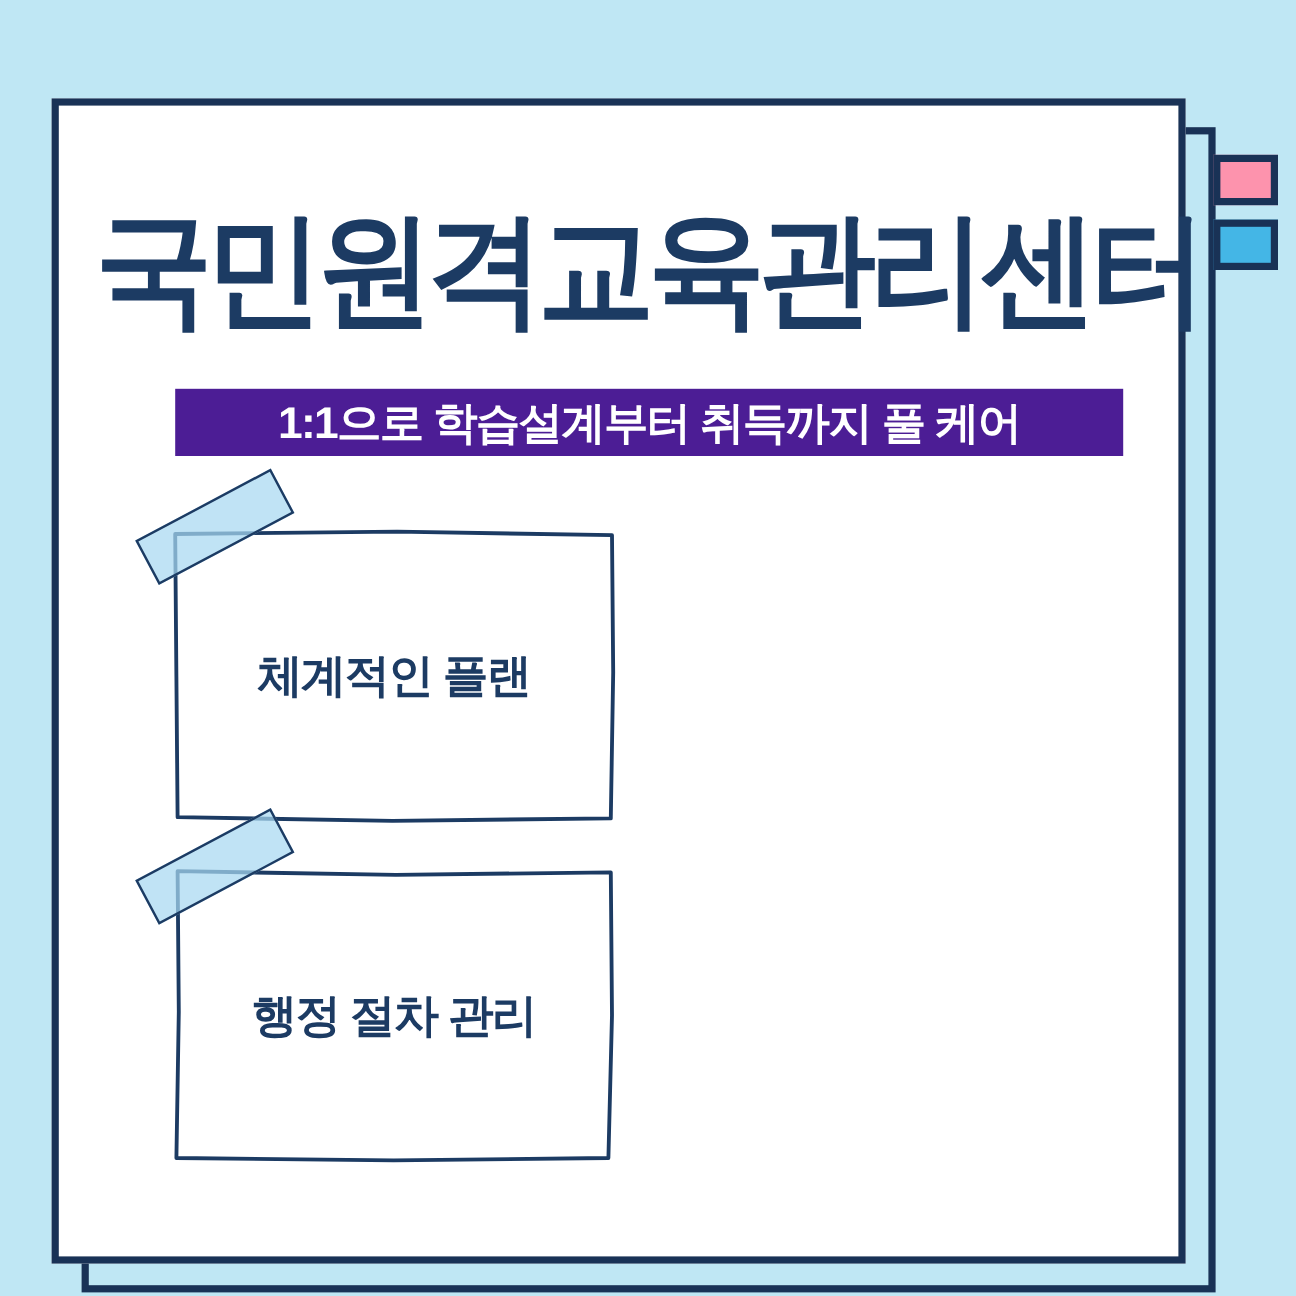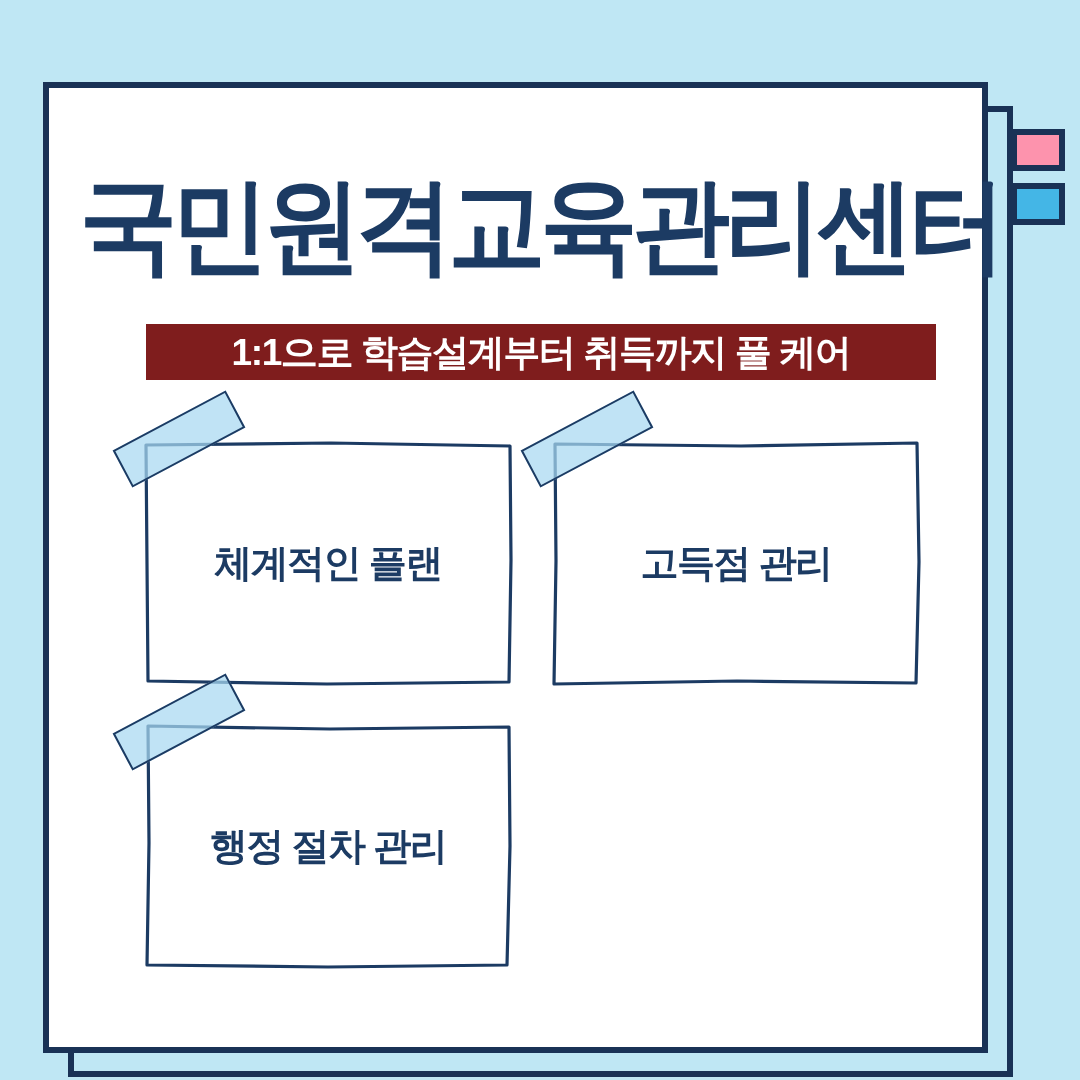--- a/index.html
+++ b/index.html
@@ -86,21 +86,21 @@
     white-space: nowrap;
   }
 
   
   .subtitle-banner {
     position: absolute;
     left: 146px;
     top: 282px;
     width: 790px;
     height: 56px;
-    background: #7f1d1d;
+    background: #4c1d95;
     display: flex;
     align-items: center;
     justify-content: center;
     z-index: 6;
   }
   .subtitle-text {
     color: #ffffff;
     font-size: 37px;
     font-weight: 900;
     letter-spacing: -1.4px;
@@ -191,27 +191,20 @@
   <div class="cards">
 
     <div class="card card-1">
       <svg class="card-frame" viewBox="0 0 370 246" preserveAspectRatio="none">
         <path d="M3,5 L188,3 L367,6 L368,120 L366,242 L184,244 L5,241 L4,124 Z"></path>
       </svg>
       <div class="tape"></div>
       <div class="card-label">체계적인 플랜</div>
     </div>
 
-    <div class="card card-2">
-      <svg class="card-frame" viewBox="0 0 370 246" preserveAspectRatio="none">
-        <path d="M4,4 L190,6 L366,3 L368,122 L365,243 L186,241 L3,244 L5,121 Z"></path>
-      </svg>
-      <div class="tape"></div>
-      <div class="card-label">고득점 관리</div>
-    </div>
 
     <div class="card card-3">
       <svg class="card-frame" viewBox="0 0 370 246" preserveAspectRatio="none">
         <path d="M5,3 L187,6 L366,4 L367,123 L364,242 L185,244 L4,242 L6,120 Z"></path>
       </svg>
       <div class="tape"></div>
       <div class="card-label">행정 절차 관리</div>
     </div>
 
 

